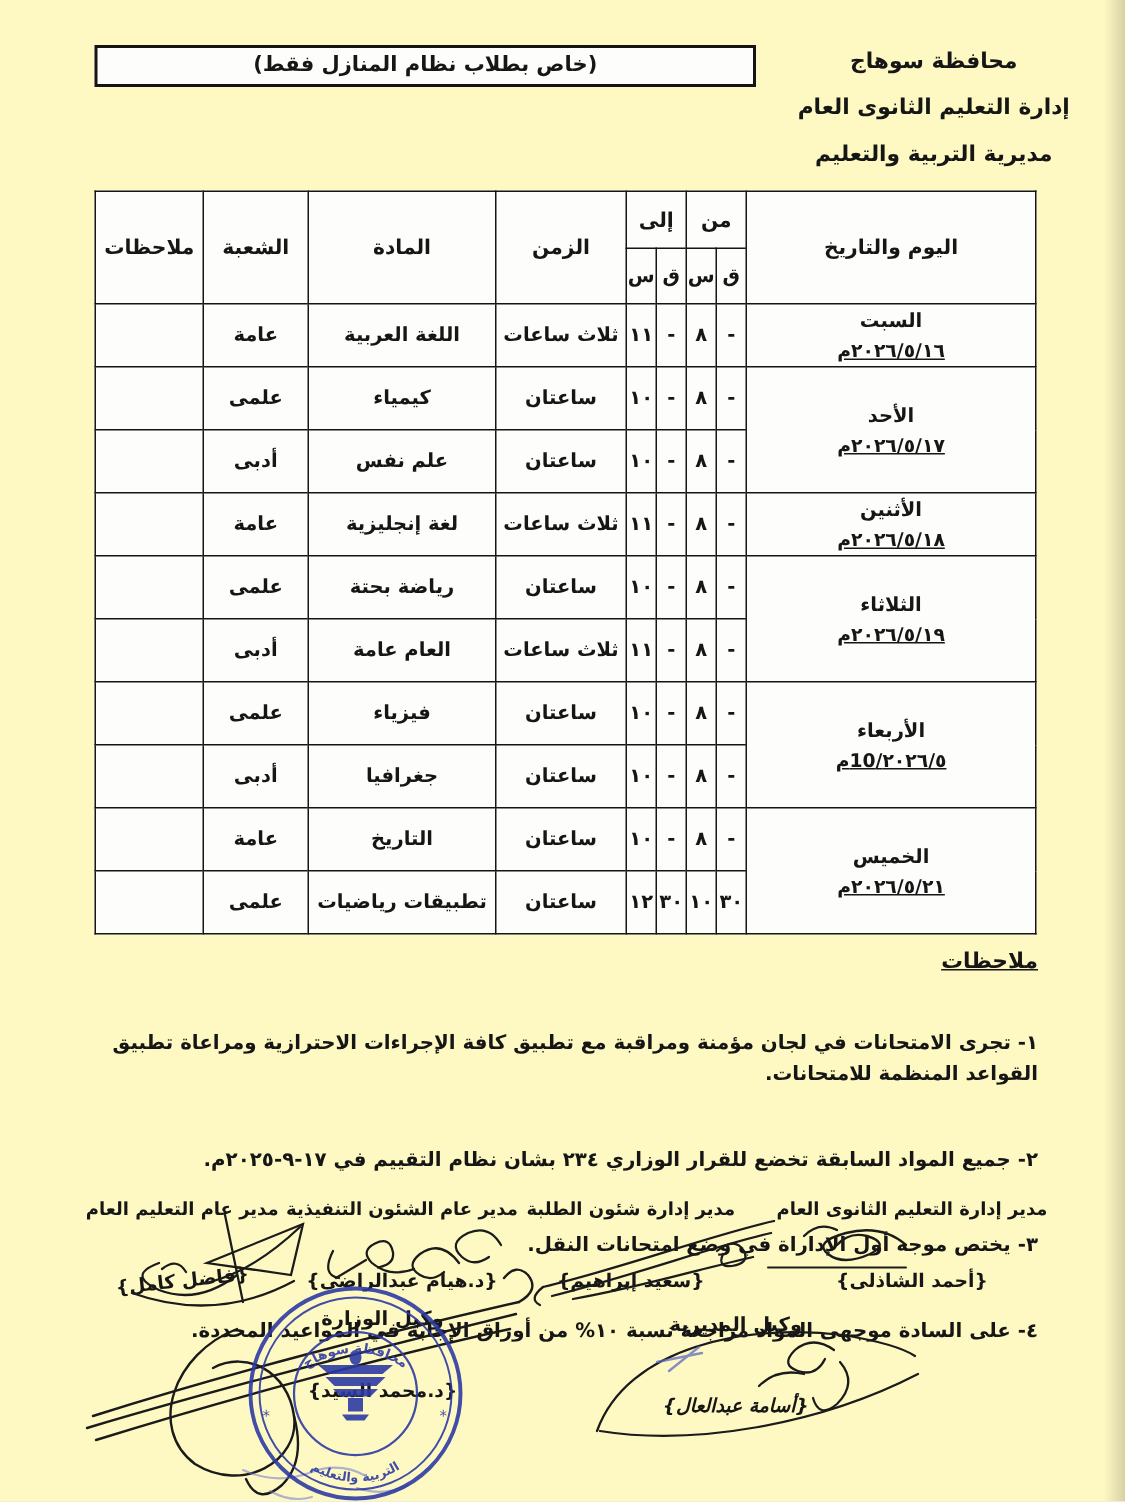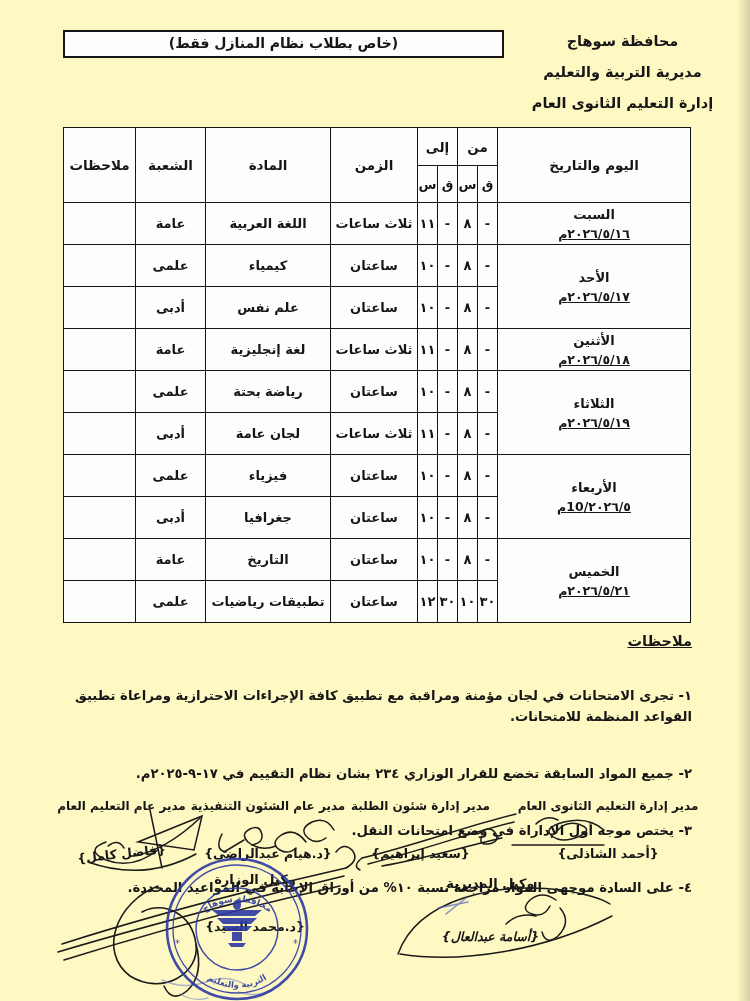--- a/index.html
+++ b/index.html
@@ -47,22 +47,22 @@
   
   .ink{position:absolute;top:0;left:0;pointer-events:none;}
 </style>
 </head>
 <body>
 
 <div class="page">
 
   <div class="org-header">
     <div>محافظة سوهاج</div>
+    <div>إدارة التعليم الثانوى العام</div>
     <div>مديرية التربية والتعليم</div>
-    <div>إدارة التعليم الثانوى العام</div>
   </div>
 
   <div class="title-box">
     <div class="title-sub">(خاص بطلاب نظام المنازل فقط)</div>
   </div>
 
   <table class="exam" dir="rtl">
     <colgroup>
       <col style="width:193px">
         <col style="width:20px">
@@ -157,21 +157,21 @@
         <td>رياضة بحتة</td>
         <td>علمى</td>
         <td></td>
       </tr>
       <tr>
         <td>-</td>
         <td>٨</td>
         <td>-</td>
         <td>١١</td>
         <td>ثلاث ساعات</td>
-        <td>لجان عامة</td>
+        <td>العام عامة</td>
         <td>أدبى</td>
         <td></td>
       </tr>
       <tr>
         <td class="day-cell" rowspan="2">
           <div>الأربعاء</div>
           <div class="day-date">٢٠٢٦/٥/10م</div>
         </td>
         <td>-</td>
         <td>٨</td>

